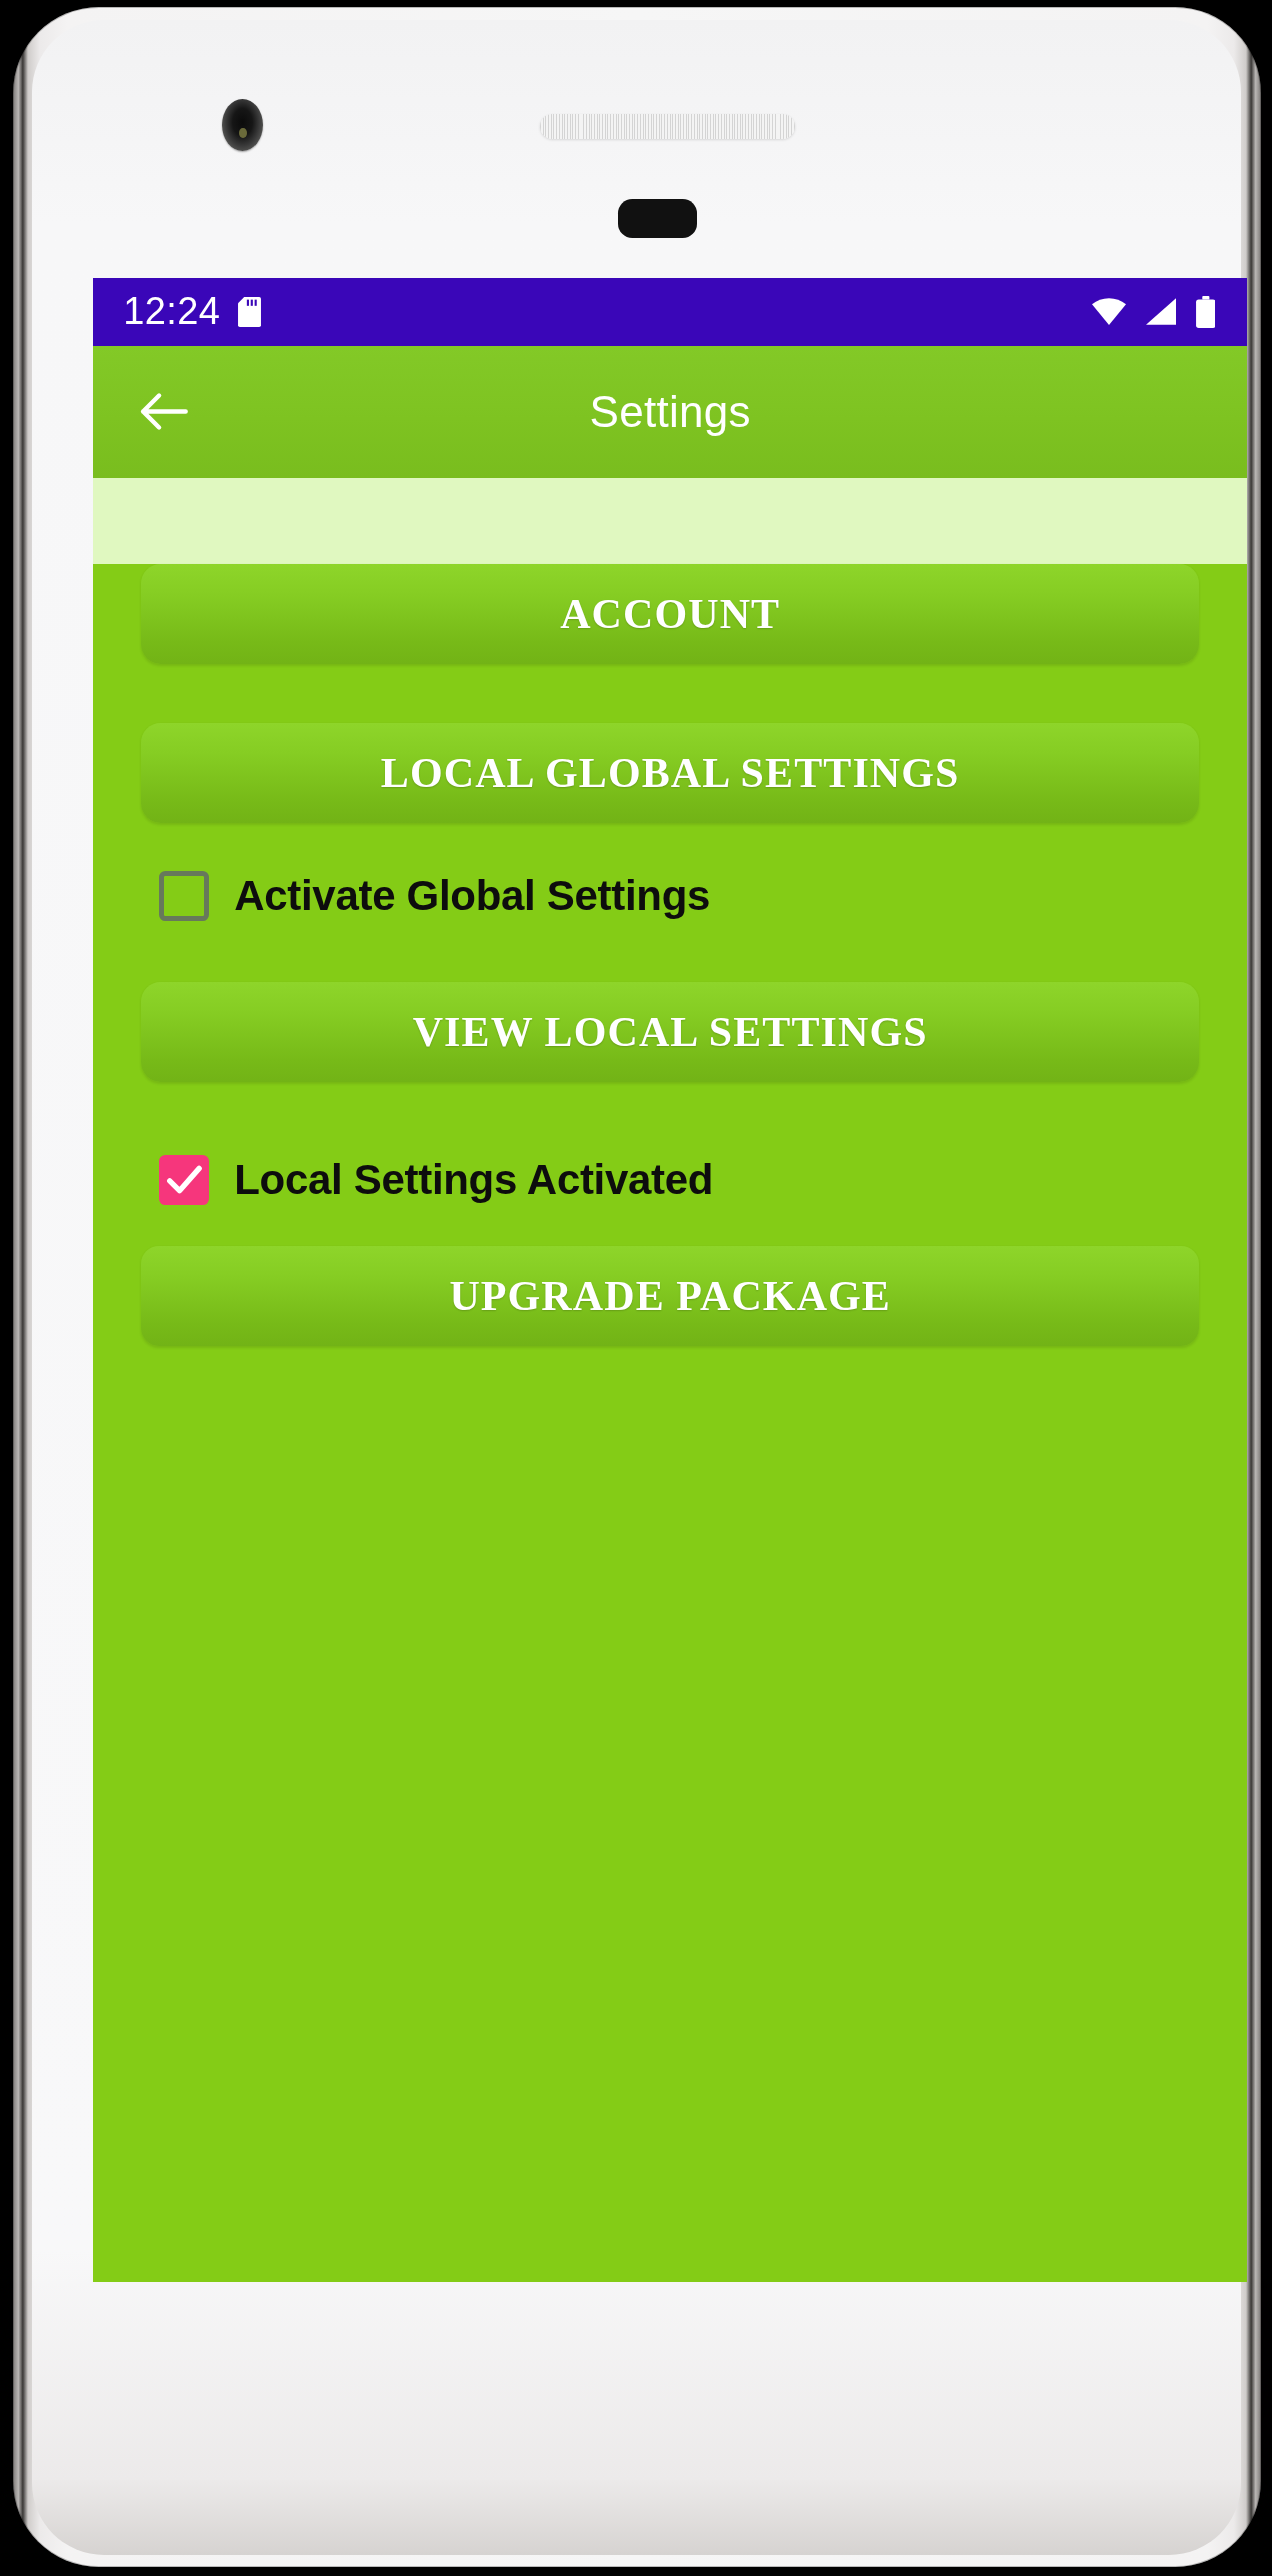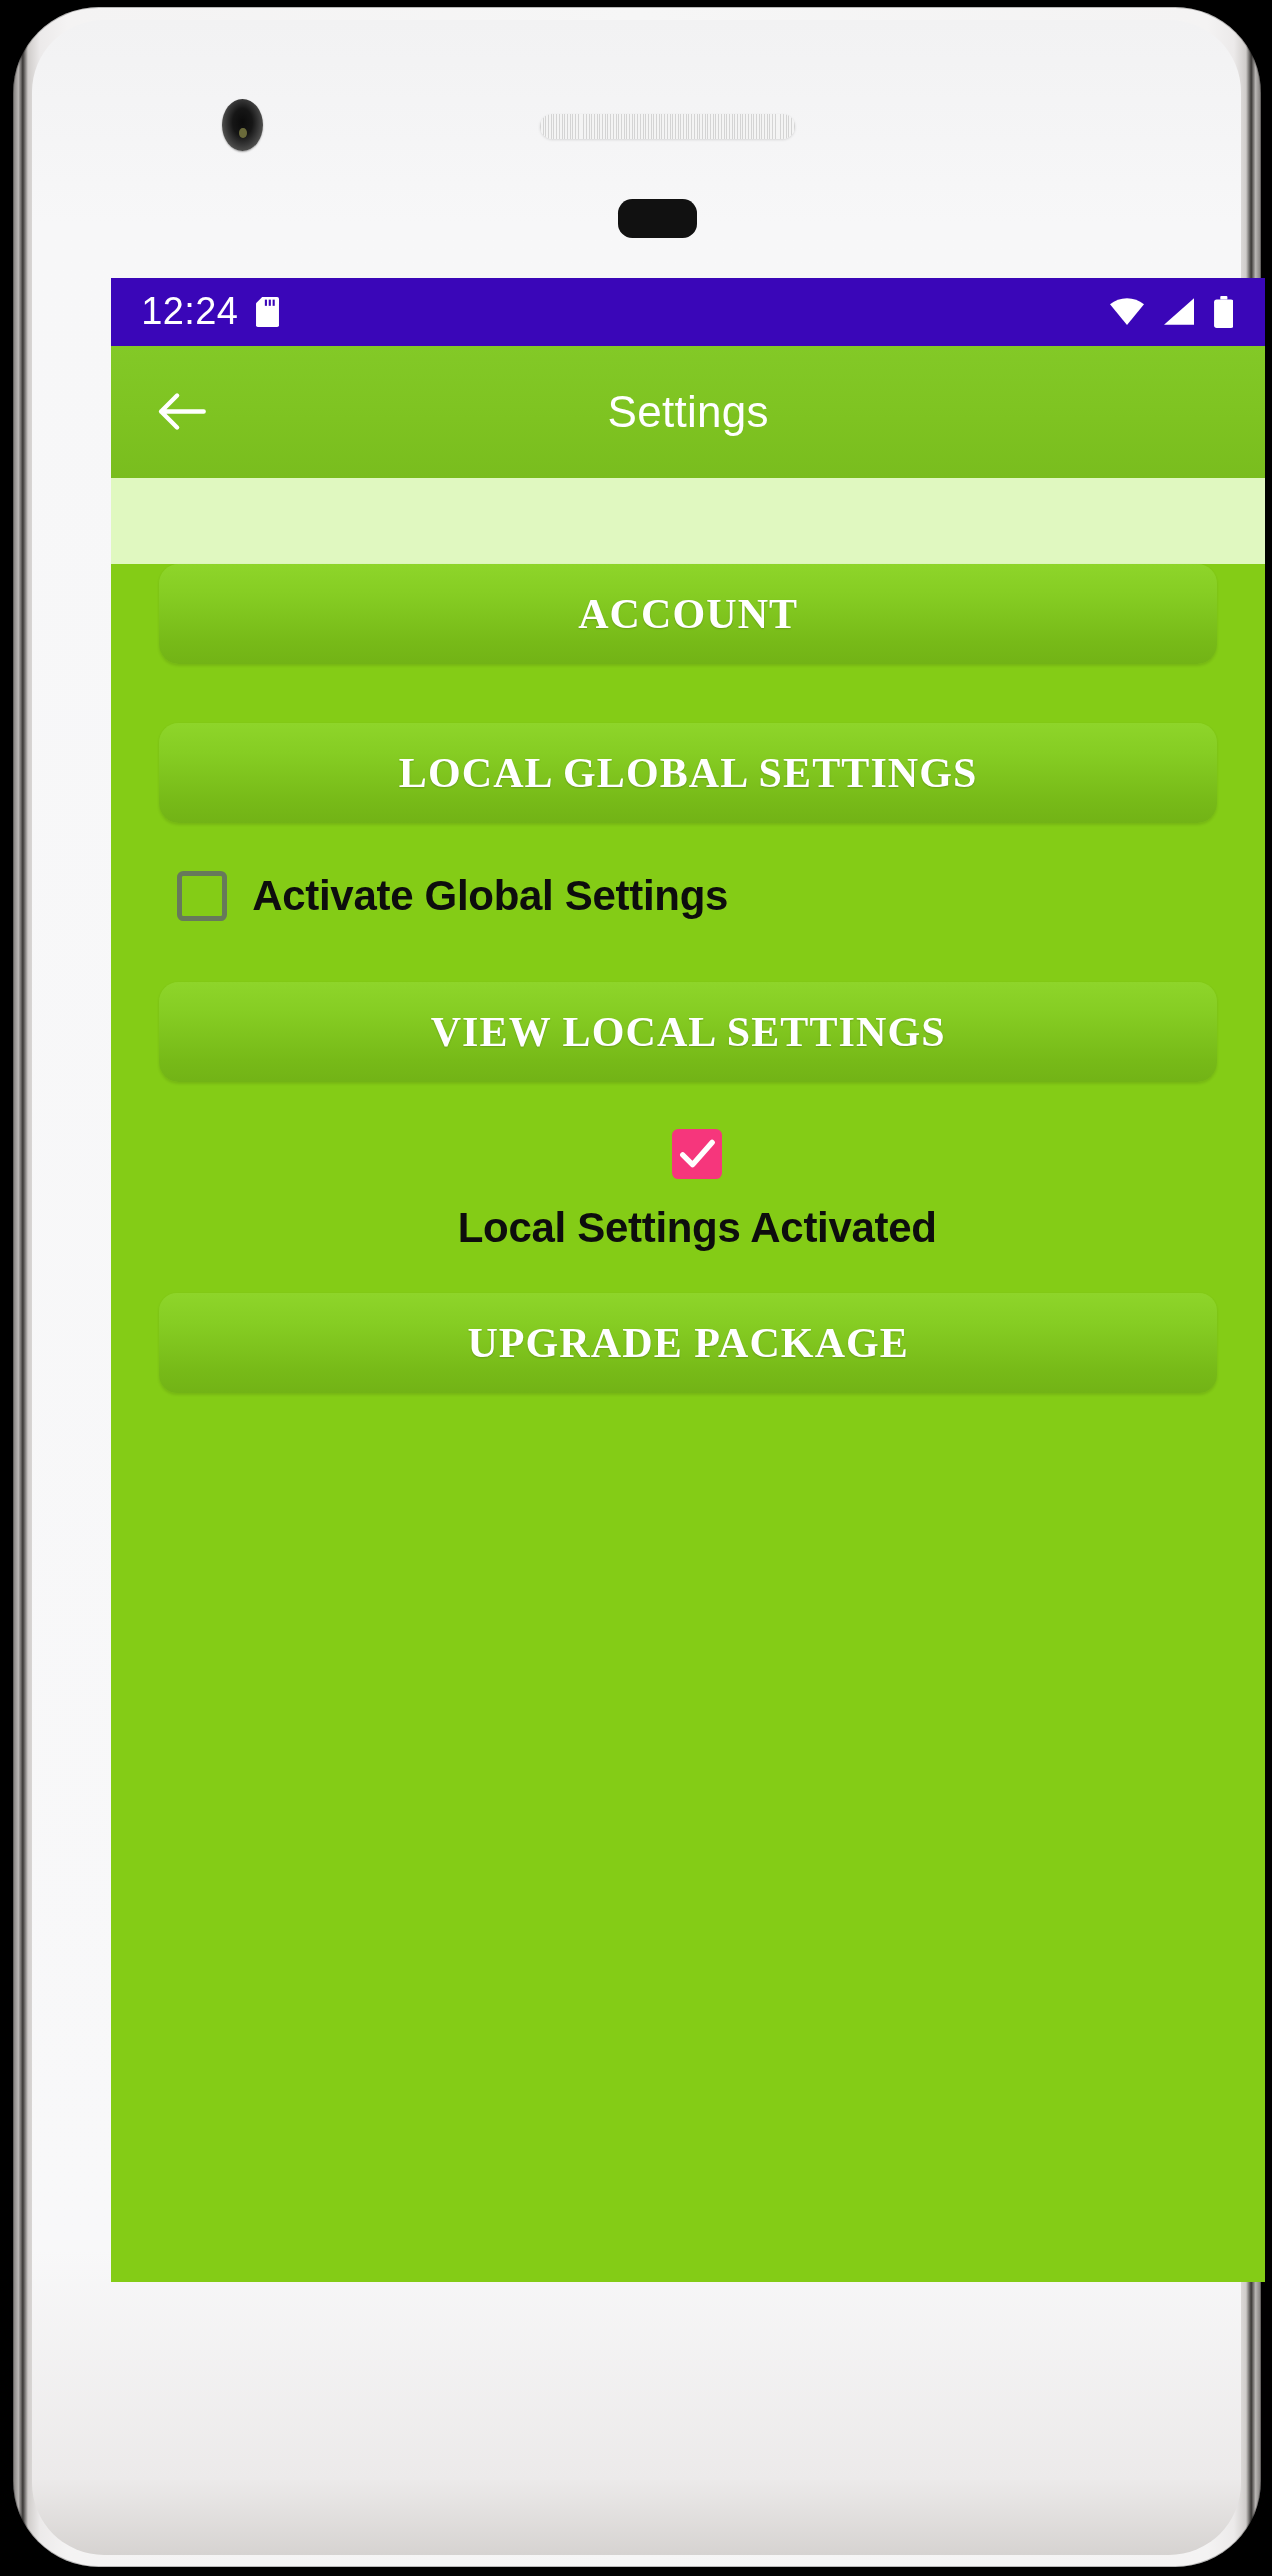--- a/index.html
+++ b/index.html
@@ -93,21 +93,21 @@
     position: absolute;
     right: -2.7px;
     width: 6.3px;
     border-radius: 2.7px;
     background: linear-gradient(90deg, #b7b4b2, #e6e4e2);
   }
 
   
   .screen {
     position: absolute;
-    left: 79px;
+    left: 61px;
     top: 258px;
     width: 1154px;
     height: 2004px;
     background: #E0F8C0;
     overflow: hidden;
   }
 
   
   .statusbar {
     height: 68px;
@@ -189,21 +189,21 @@
     letter-spacing: 1.1px;
     cursor: pointer;
     box-shadow: 0 1.8px 2.7px rgba(0,0,0,0.10);
     text-shadow: 0 0.9px 1.8px rgba(0,0,0,0.18);
   }
 
   .row-account      { margin-top: 86px; }
   .row-globalbtn    { margin-top: 59px; }
   .row-globalcheck  { margin-top: 48px; }
   .row-localbtn     { margin-top: 61px; }
-  .row-localcheck   { margin-top: 47px; flex-direction: column; }
+  .row-localcheck   { margin-top: 73px; }
   .row-upgradebtn   { margin-top: 41px; border-radius: 18px; }
 
   .checkrow {
     display: flex;
     align-items: center;
     gap: 25px;
     padding-left: 18px;
     cursor: pointer;
   }
   .cbox {

